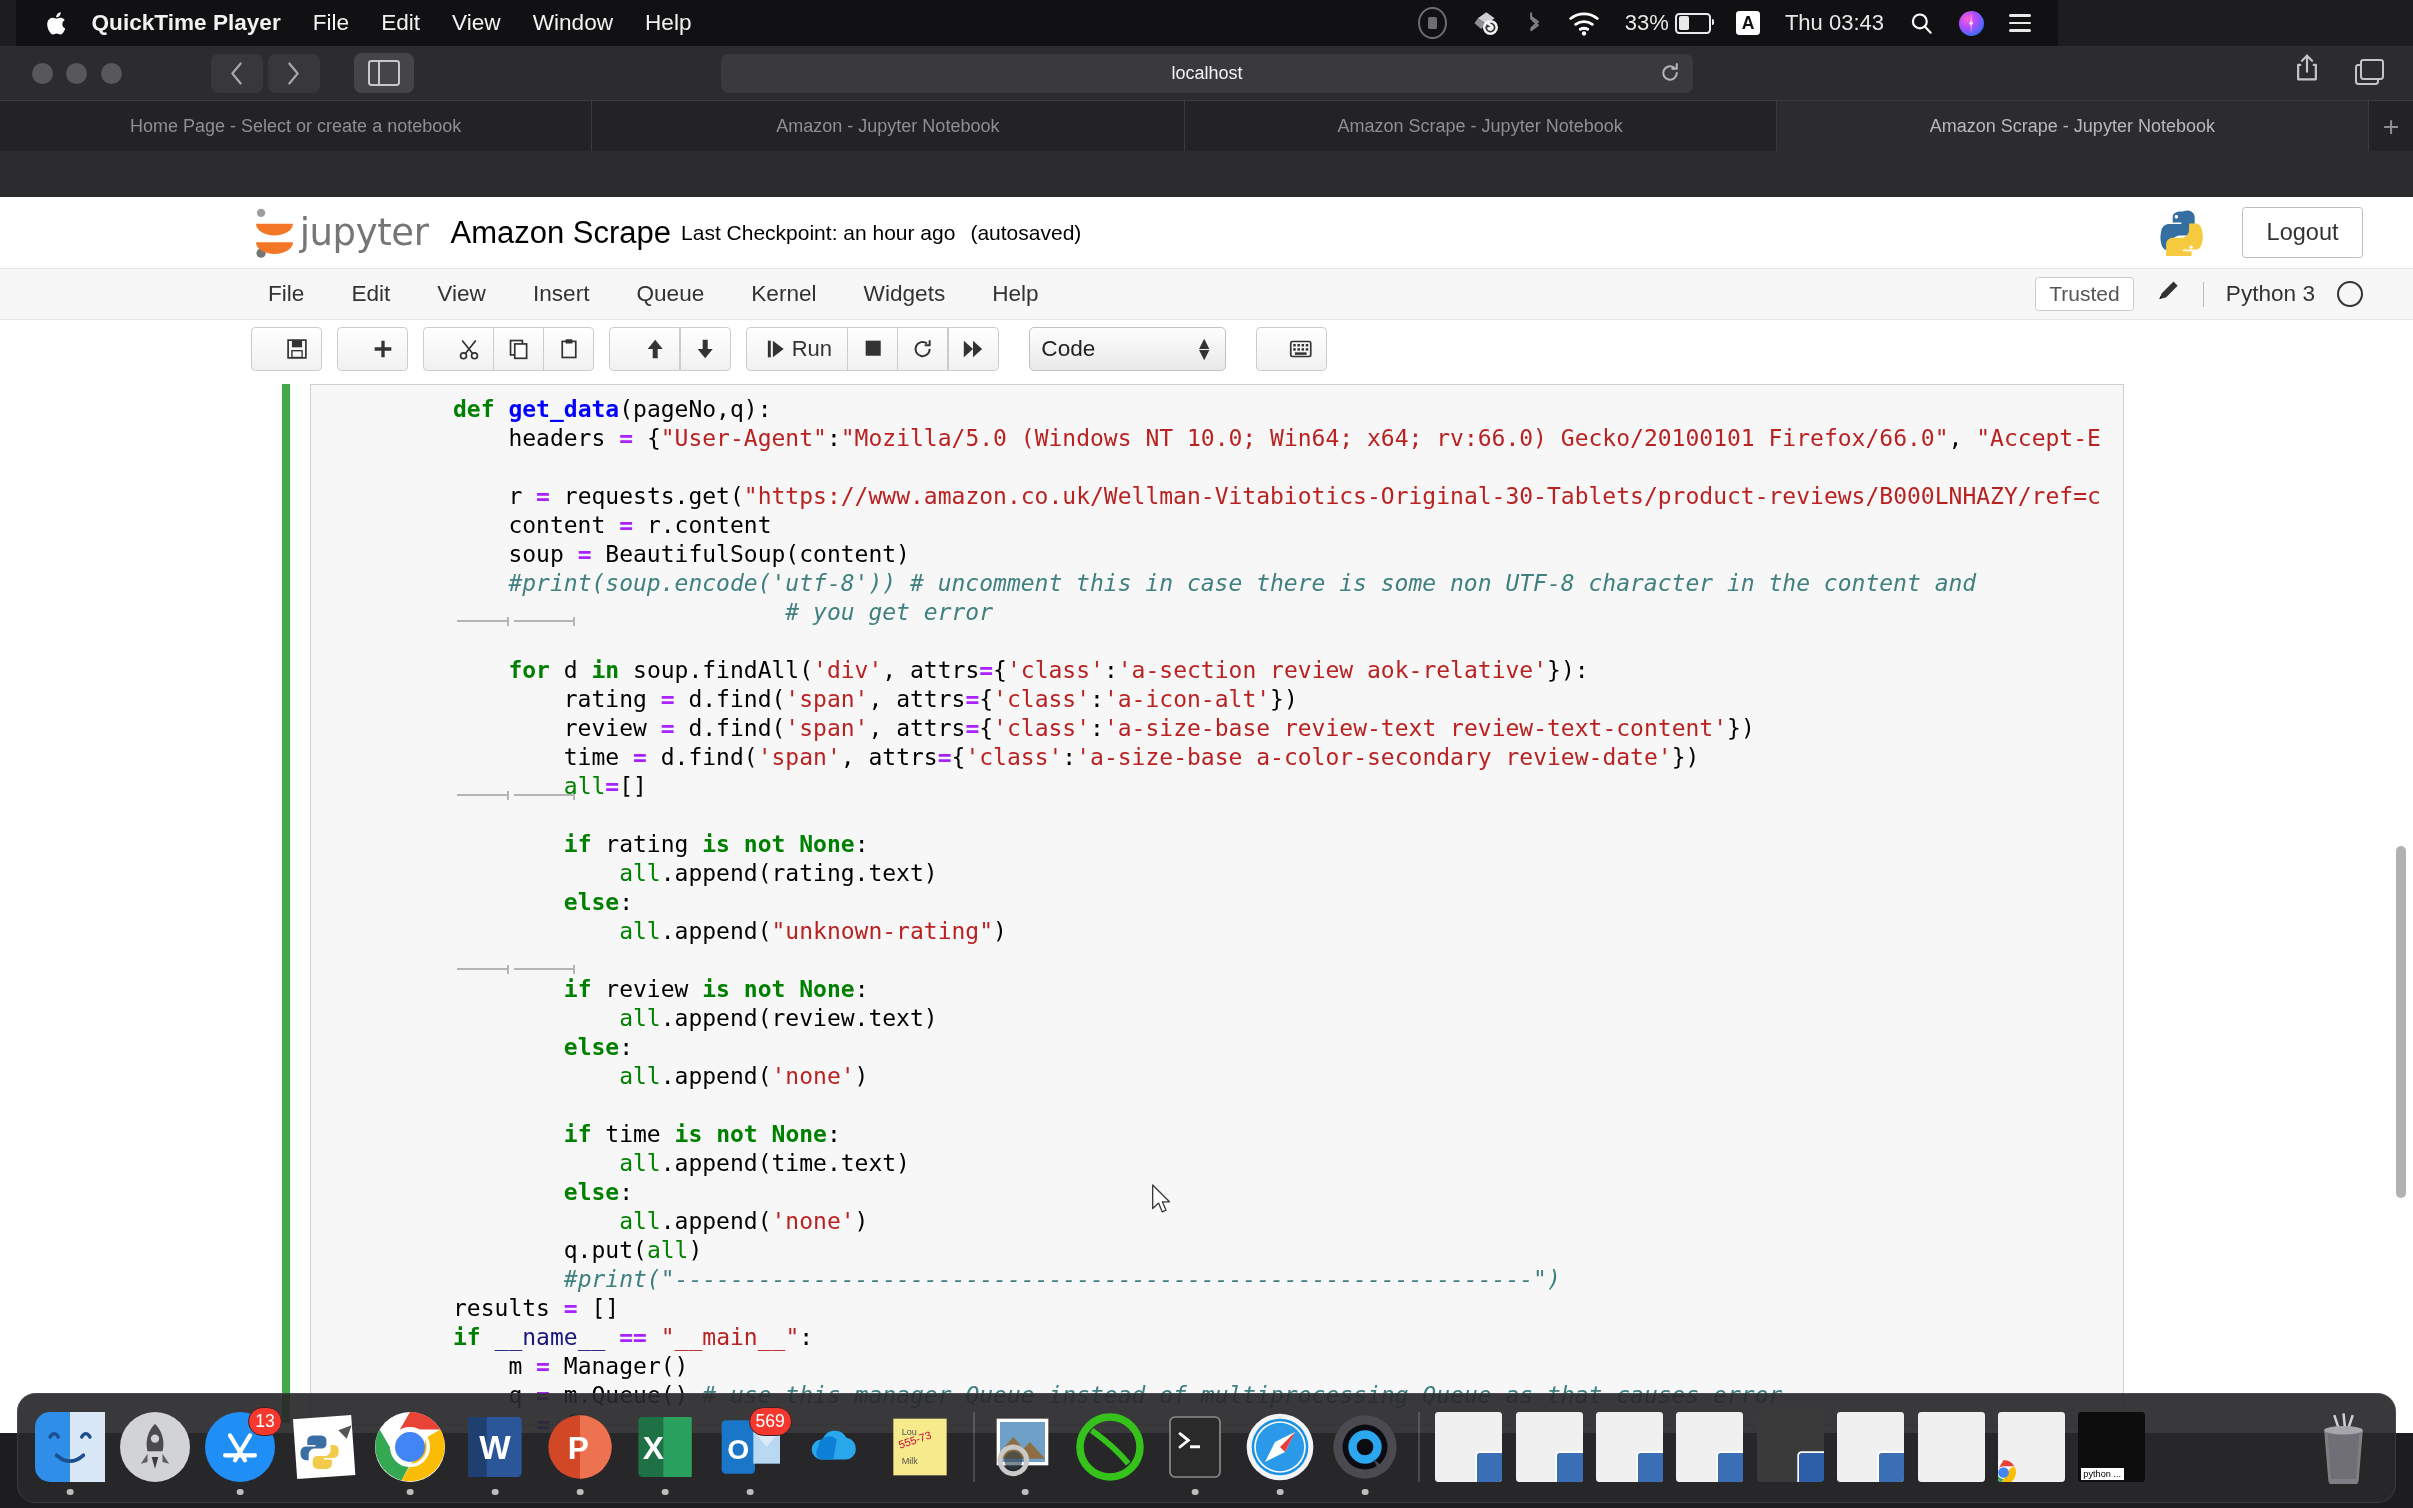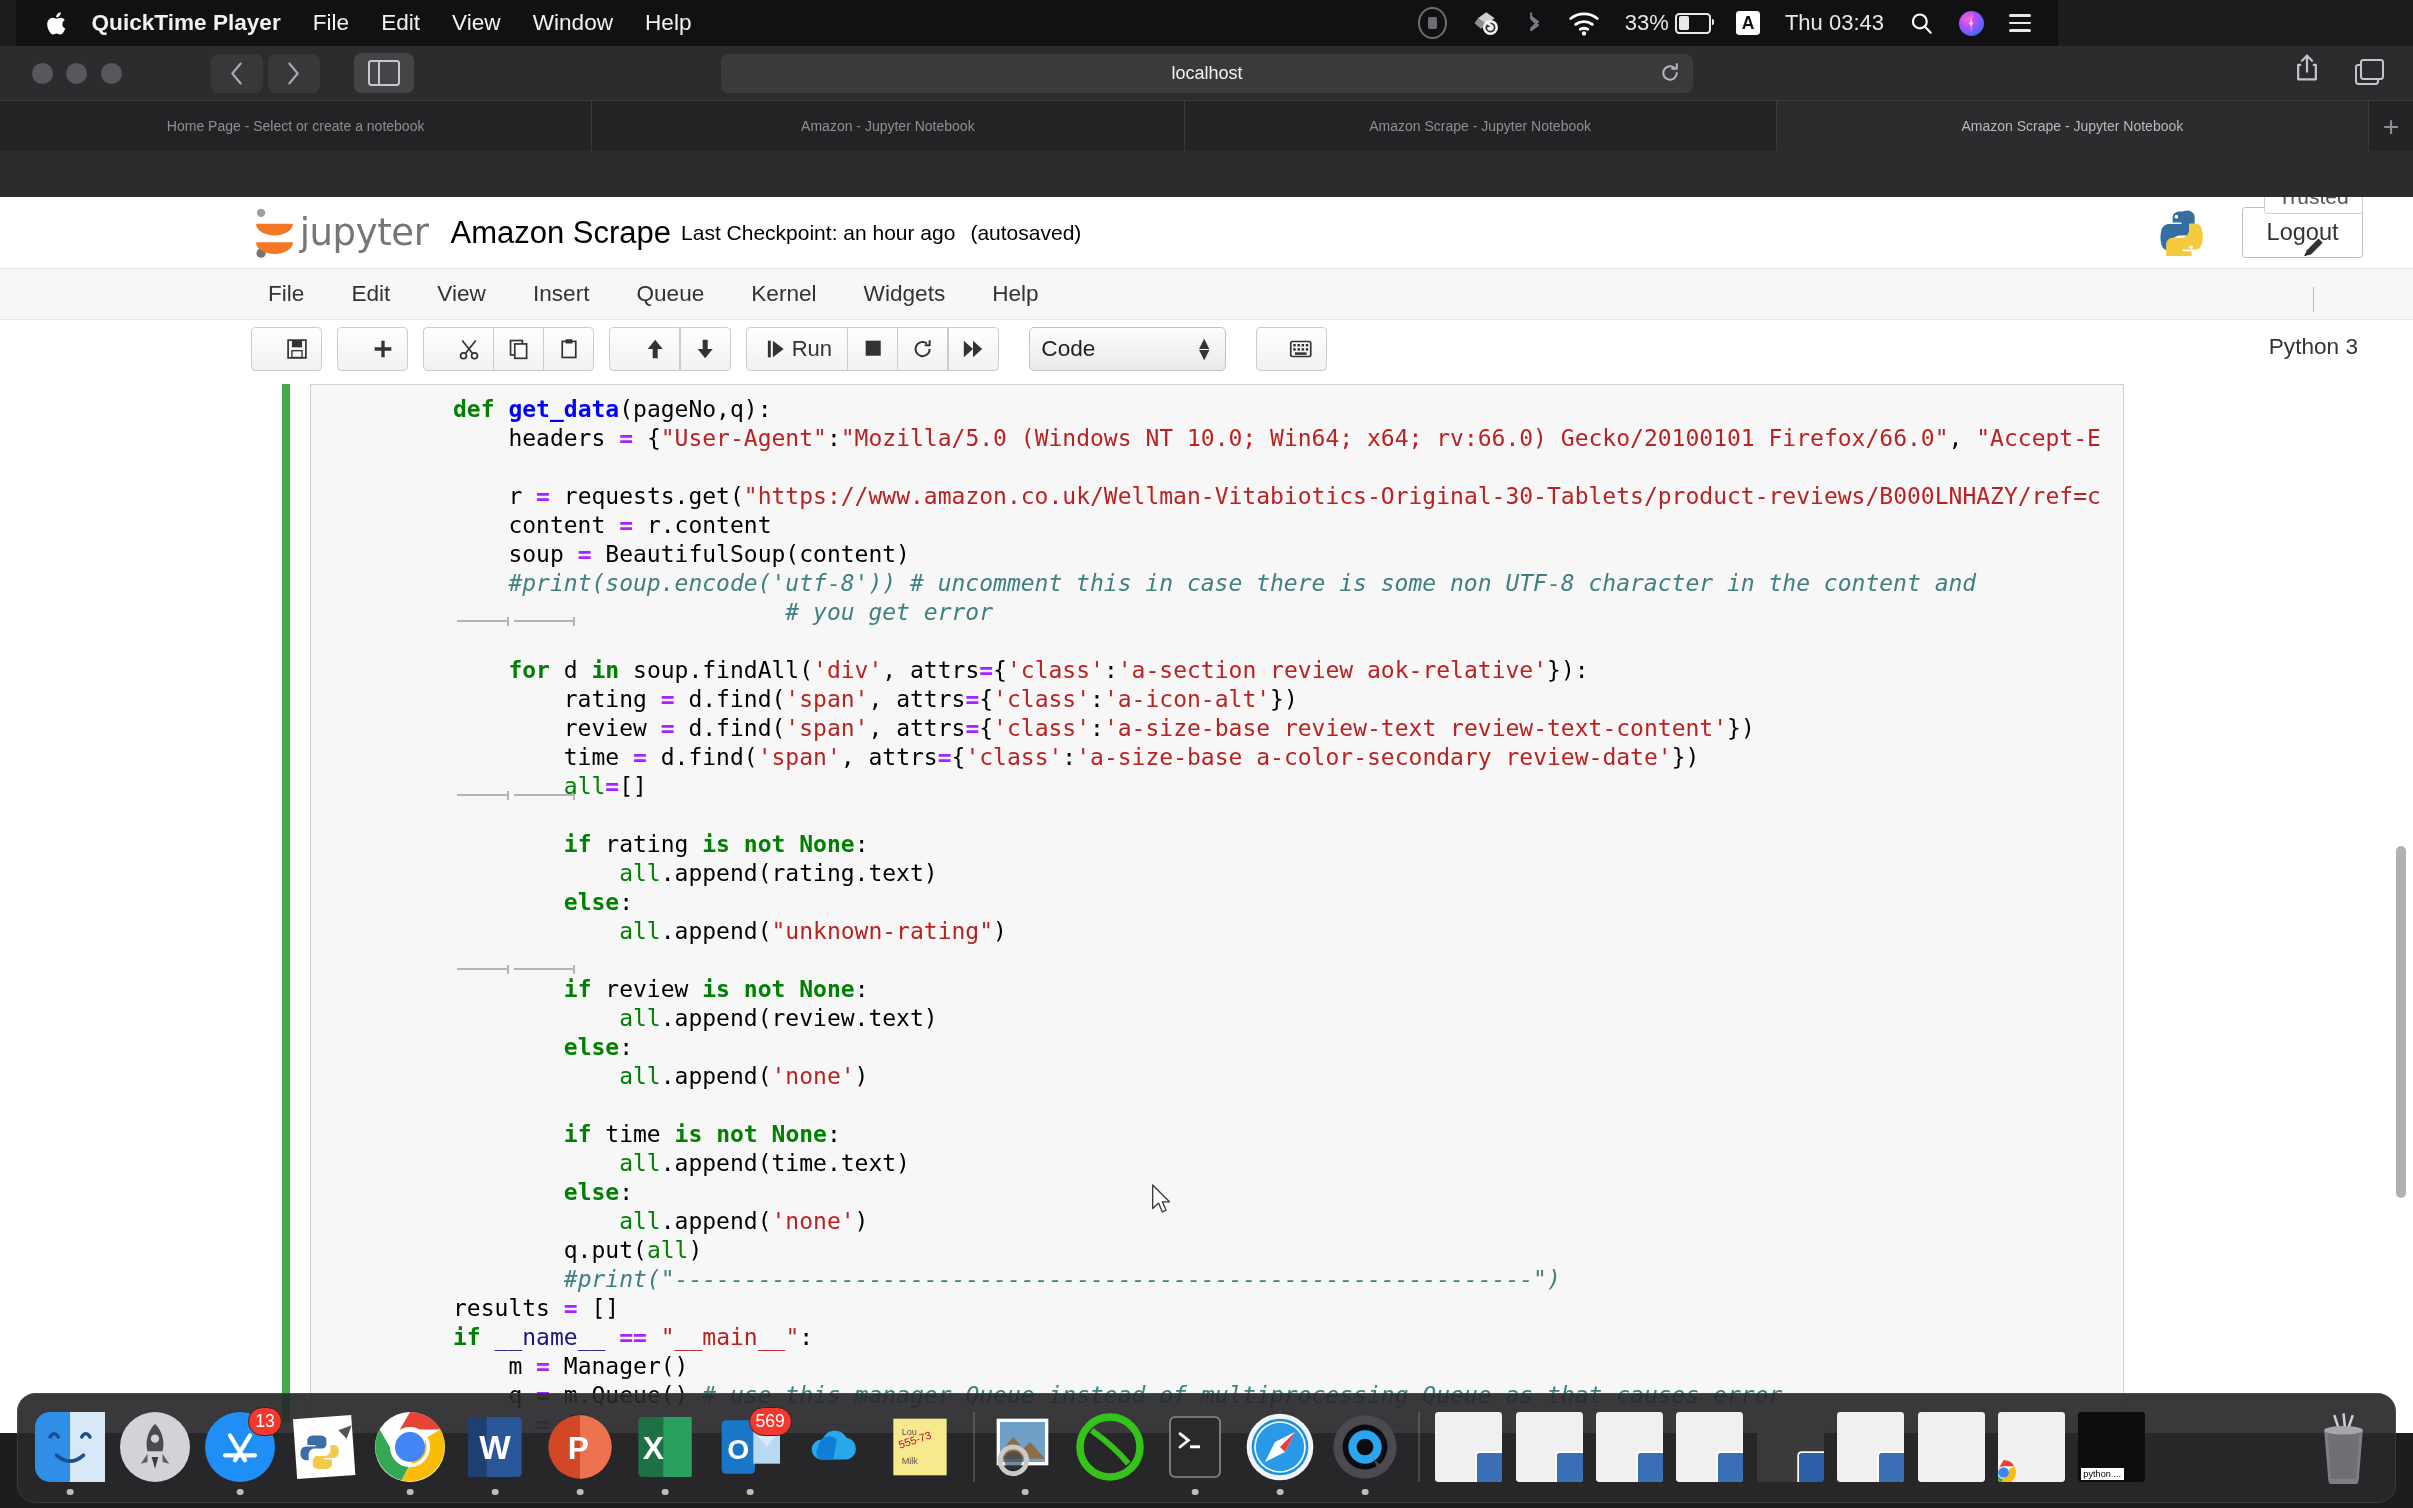--- a/index.html
+++ b/index.html
@@ -57,21 +57,21 @@
   .reload{position:absolute;right:11.7px;top:7.5px;font-size:22.6px;color:#b5b5ba;}
   .share-group{position:absolute;right:30px;top:8.4px;display:flex;gap:37px;align-items:center;color:#c4c4c9;}
   .share-ico{font-size:27px;}
   .tabs-ico{width:28.5px;height:25px;position:relative;}
   .tabs-ico i,.tabs-ico b{position:absolute;border:2.1px solid #c4c4c9;border-radius:3.4px;display:block;}
   .tabs-ico i{width:20px;height:17px;left:0;top:5px;}
   .tabs-ico b{width:20px;height:17px;left:5.9px;top:0;background:#2c2c2e;}
 
   
   .tabbar{height:50px;display:flex;align-items:stretch;background:#232325;border-top:0.8px solid #3a3a3d;}
-  .tab{flex:1 1 0;display:flex;align-items:center;justify-content:center;color:#8e8e93;font-size:14px;
+  .tab{flex:1 1 0;display:flex;align-items:center;justify-content:center;color:#8e8e93;font-size:18px;
        border-right:0.8px solid #3a3a3d;white-space:nowrap;overflow:hidden;padding:0 8px;box-sizing:border-box;}
   .tab.active{background:#2c2c2e;color:#b8b8bd;}
   .tab-plus{width:44px;display:flex;align-items:center;justify-content:center;color:#8e8e93;font-size:28.5px;}
 
   
   .page{position:absolute;top:151px;left:0;width:2413px;height:1236px;background:#ffffff;overflow:hidden;}
 
   .jp-header{height:71px;display:flex;align-items:center;padding:0 0 0 251px;box-sizing:border-box;position:relative;}
   .jp-logo{display:flex;align-items:center;gap:1.7px;}
   .jp-mark{width:47px;height:52px;position:relative;}
@@ -79,21 +79,21 @@
   .nb-title{font-size:31px;color:#000;margin-left:22px;font-weight:400;}
   .nb-ckpt{font-size:21px;color:#000;margin-left:10px;}
   .nb-auto{font-size:21px;color:#000;margin-left:15px;}
   .jp-right{position:absolute;right:50px;top:0;height:71px;display:flex;align-items:center;gap:37px;}
   .pylogo{width:47px;height:47px;position:relative;}
   .logout{border:0.8px solid #bdbdbd;border-radius:3.4px;padding:11px 23.5px;font-size:23.5px;color:#333;background:#fff;}
 
   .jp-menubar{height:52px;border-top:0.8px solid #e6e6e6;border-bottom:0.8px solid #e6e6e6;background:#f7f7f7;
               display:flex;align-items:center;padding-left:268px;box-sizing:border-box;position:relative;}
   .jp-menu-item{font-size:22.6px;color:#333;margin-right:47px;}
-  .jp-menu-right{position:absolute;right:50px;display:flex;align-items:center;gap:22px;flex-direction:column;}
+  .jp-menu-right{position:absolute;right:50px;display:flex;align-items:center;gap:22px;}
   .trusted{border:0.8px solid #ccc;border-radius:3.4px;padding:4.2px 13.4px;font-size:21px;color:#555;background:#fff;}
   .pencil{font-size:22.6px;color:#333;transform:rotate(0deg);}
   .divider-v{width:0.8px;height:25px;background:#bbb;}
   .kname{font-size:22.6px;color:#333;}
   .kcircle{width:22px;height:22px;border:2.5px solid #333;border-radius:50%;}
 
   .jp-toolbar{height:57px;background:#fff;display:flex;align-items:center;padding-left:251px;box-sizing:border-box;gap:15px;}
   .tgrp{display:flex;}
   .tbtn{width:49px;height:42px;border:0.8px solid #ccc;background:linear-gradient(#ffffff,#f1f1f1);
         display:flex;align-items:center;justify-content:center;font-size:22px;color:#333;margin-left:-0.8px;}

